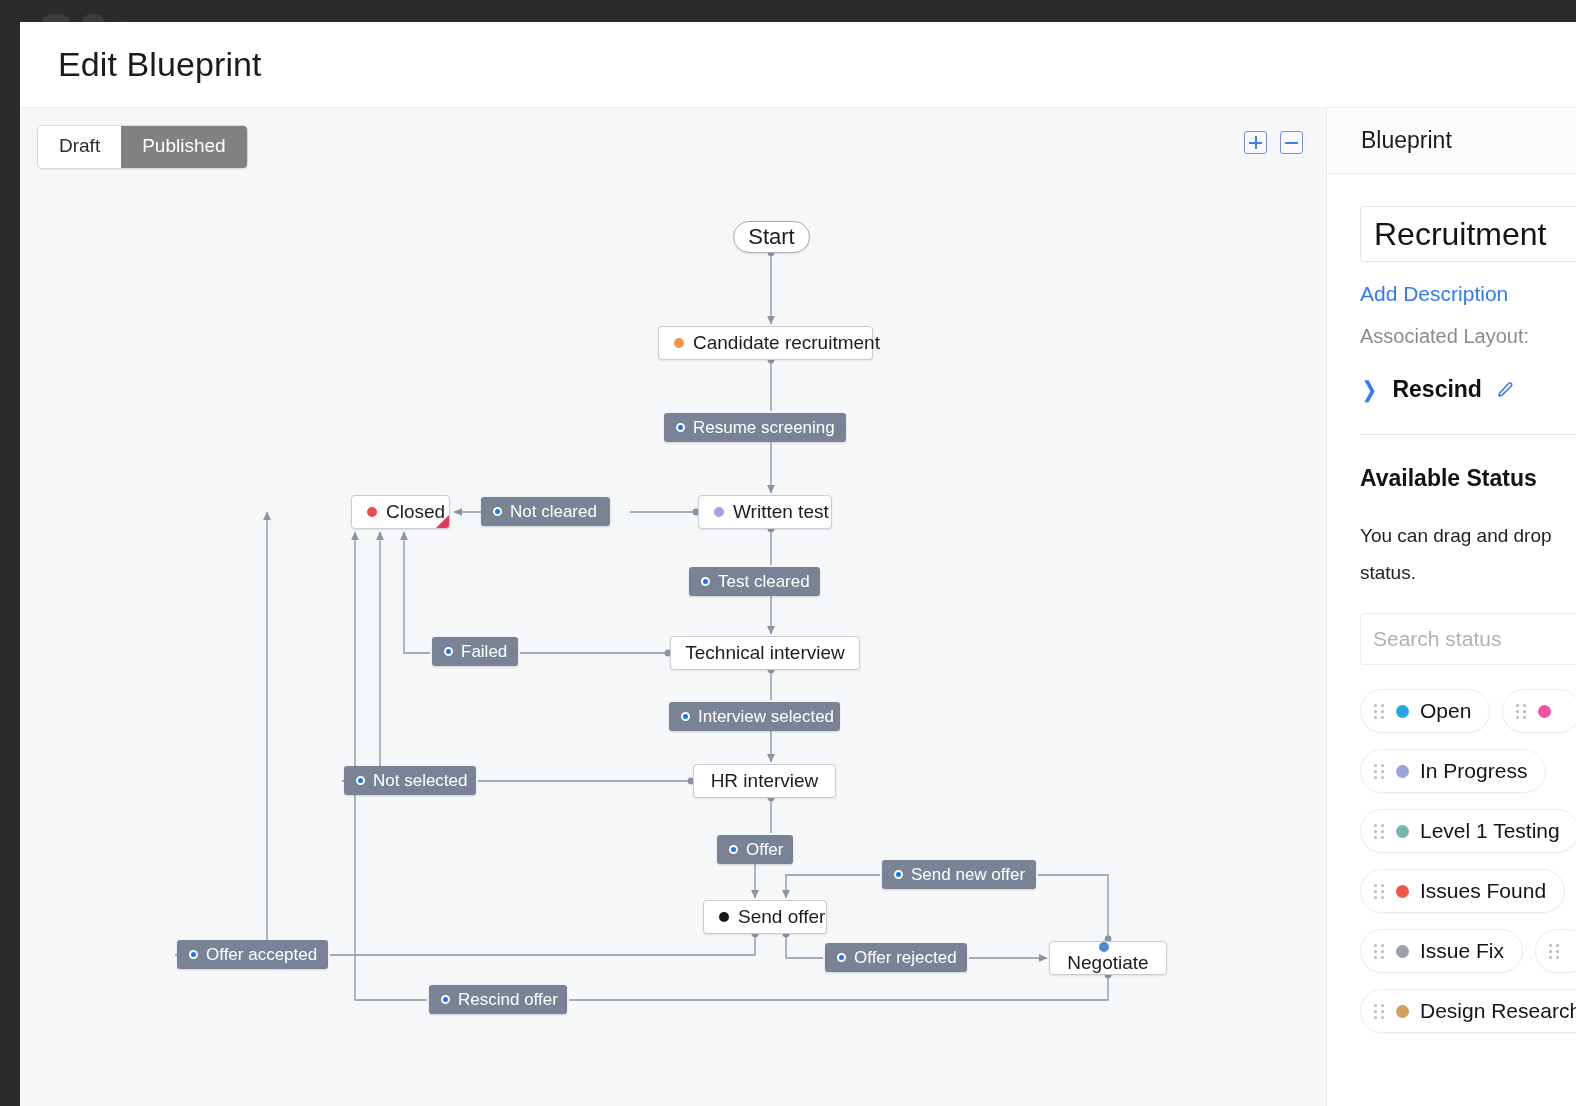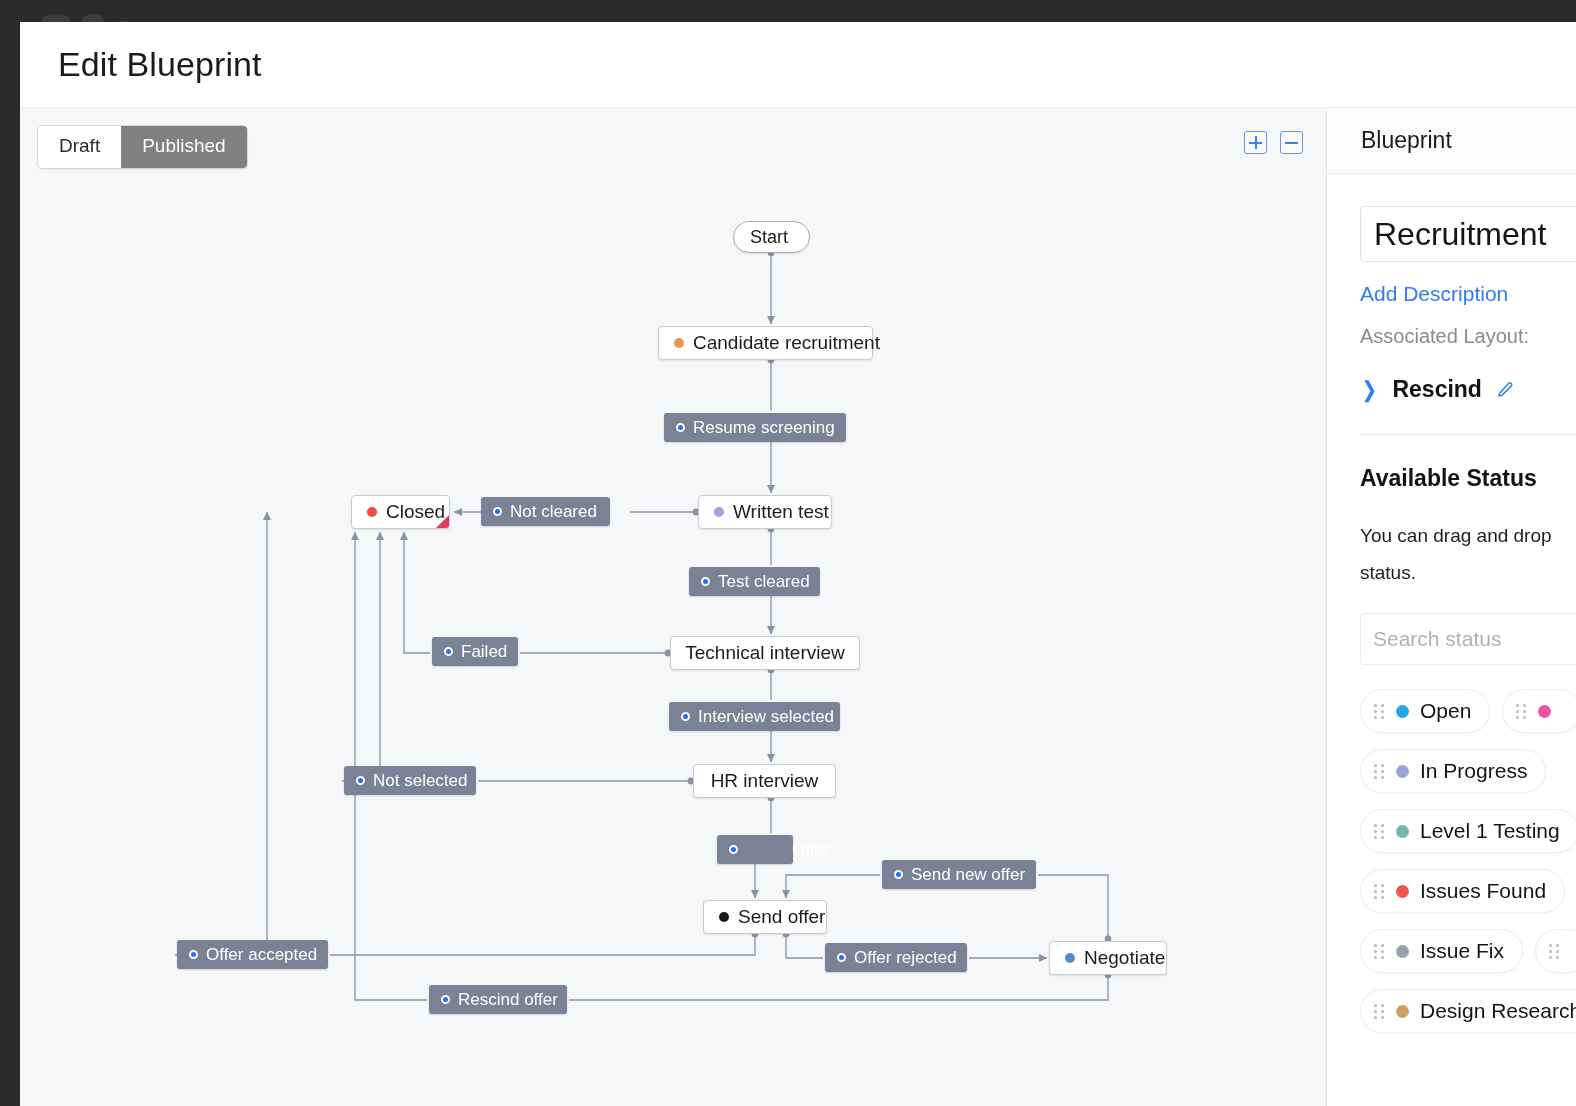--- a/index.html
+++ b/index.html
@@ -132,23 +132,23 @@
     height: 34px;
     font-size: 19px;
     color: #1c1c1c;
   }
   .node.start {
     background: #ffffff;
     border: 1px solid #a9adb8;
     border-radius: 17px;
     height: 32px;
     padding: 0 21px;
-    font-size: 18px;
+    font-size: 22px;
     color: #1c1c1c;
-    justify-content: flex-end;
+    justify-content: center;
     box-shadow: 0 1px 2px rgba(20,25,40,.10);
   }
   .node.transition {
     background: #7a8296;
     border-radius: 3px;
     height: 29px;
     padding: 0 12px;
     font-size: 17px;
     color: #ffffff;
     box-shadow: 0 1px 2px rgba(20,25,40,.18);
@@ -409,21 +409,21 @@
 
         <div class="node transition" style="left:324px;top:658px;width:132px;height:29px;">
           <span class="dot"></span>
           <span>Not selected</span>
         </div>
 
         <div class="node state" style="left:673px;top:656px;width:143px;height:34px;justify-content:center;">
           <span>HR interview</span>
         </div>
 
-        <div class="node transition" style="left:697px;top:727px;width:76px;height:29px;gap:46px;">
+        <div class="node transition" style="left:697px;top:727px;width:76px;height:29px;">
           <span class="dot"></span>
           <span>Offer</span>
         </div>
 
         <div class="node transition" style="left:862px;top:752px;width:154px;height:29px;">
           <span class="dot"></span>
           <span>Send new offer</span>
         </div>
 
         <div class="node state" style="left:683px;top:792px;width:124px;height:34px;">
@@ -434,21 +434,21 @@
         <div class="node transition" style="left:157px;top:832px;width:151px;height:29px;">
           <span class="dot"></span>
           <span>Offer accepted</span>
         </div>
 
         <div class="node transition" style="left:805px;top:835px;width:142px;height:29px;">
           <span class="dot"></span>
           <span>Offer rejected</span>
         </div>
 
-        <div class="node state" style="left:1029px;top:833px;width:118px;height:34px;">
+        <div class="node state" style="left:1029px;top:833px;width:118px;height:34px;flex-direction:column;">
           <span class="dot" style="background:#4a8fd4"></span>
           <span>Negotiate</span>
         </div>
 
         <div class="node transition" style="left:409px;top:877px;width:138px;height:29px;">
           <span class="dot"></span>
           <span>Rescind offer</span>
         </div>
 
       </div>

